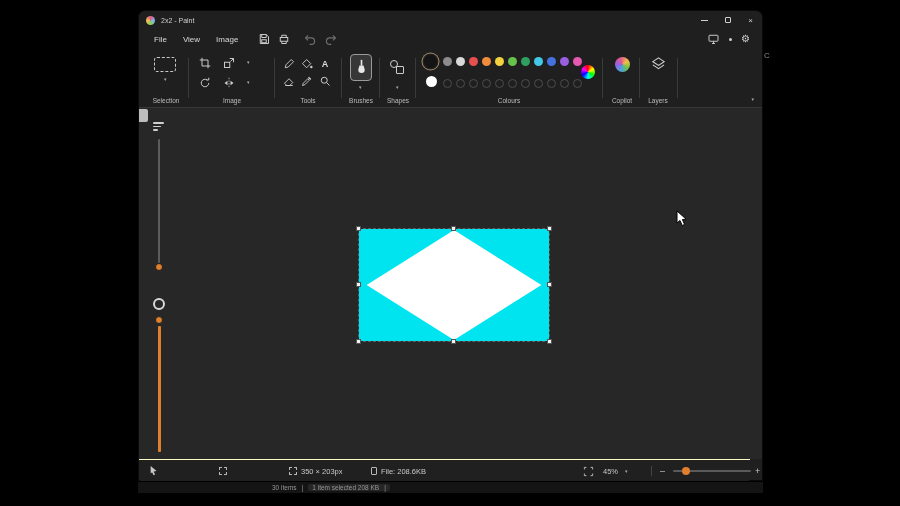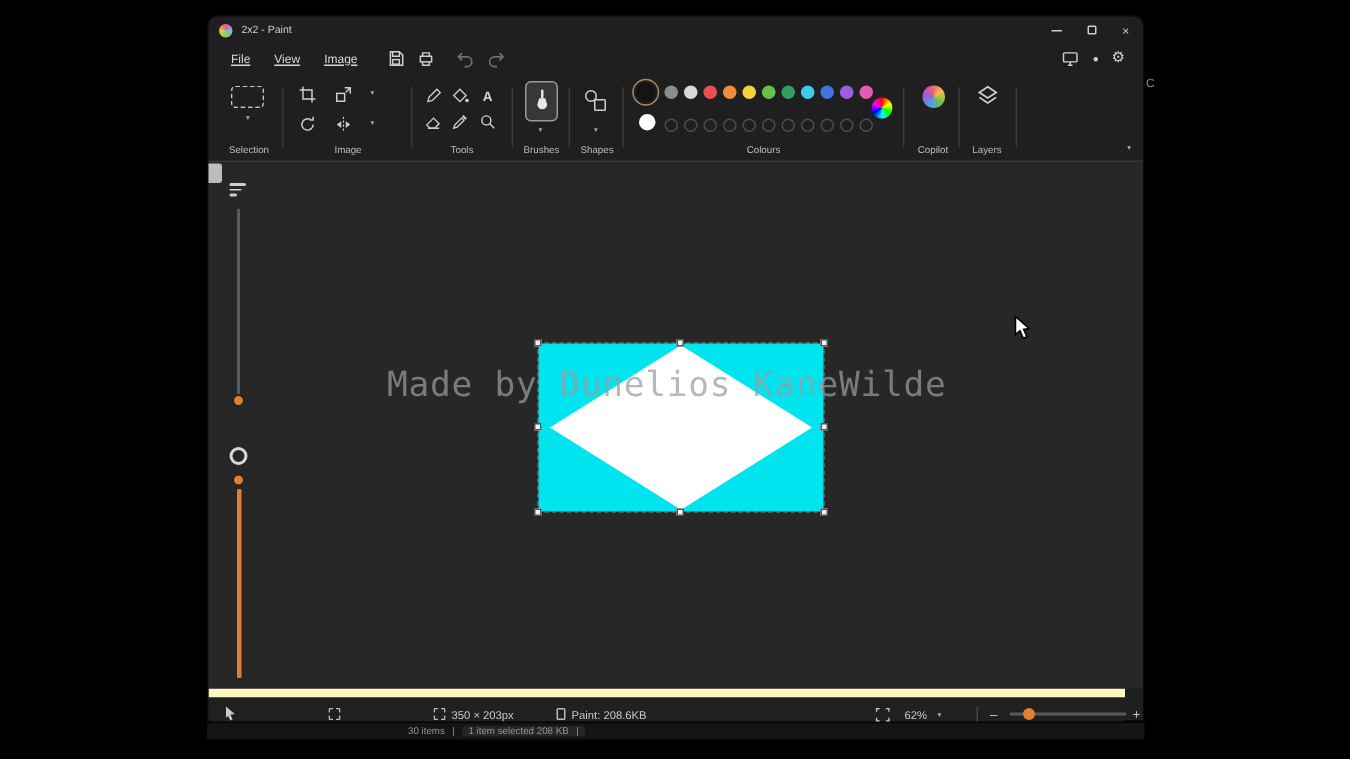--- a/index.html
+++ b/index.html
@@ -15,21 +15,21 @@
     background:conic-gradient(#e05a8a,#7ab8e8,#8ad05a,#f0c04a,#e05a8a); }
   .title-text { font-size:7px; color:#cfcfcf; margin-left:6px; }
   .win-controls { margin-left:auto; display:flex; height:100%; }
   .win-btn { width:23px; height:100%; display:flex; align-items:center; justify-content:center;
     color:#cfcfcf; font-size:8px; }
   .max-box { width:6px; height:6px; border:1px solid #cfcfcf; border-radius:1px; }
   .min-bar { width:7px; height:1px; background:#cfcfcf; }
 
   
   .menubar { height:20px; display:flex; align-items:center; padding:0 8px; gap:2px; }
-  .menu-item { font-size:8px; color:#d8d8d8; padding:3px 7px; border-radius:3px;text-decoration:underline; }
+  .menu-item { font-size:8px; color:#d8d8d8; padding:3px 7px; border-radius:3px; }
   .mb-icon { width:18px; height:16px; display:flex; align-items:center; justify-content:center; }
   .mb-right { margin-left:auto; display:flex; align-items:center; gap:9px; padding-right:4px; }
   .dot-icon { width:3px; height:3px; border-radius:50%; background:#cfcfcf; }
   .gear { font-size:10px; color:#cfcfcf; line-height:1; }
 
   
   .toolbar { position:relative; height:59px; border-bottom:1px solid #363636; }
   .tb-section { position:absolute; top:0; height:100%; }
   .tb-label { position:absolute; bottom:3px; left:0; right:0; text-align:center;
     font-size:6.5px; color:#bdbdbd; white-space:nowrap; }
@@ -86,21 +86,21 @@
   .size-icon i:nth-child(1){ width:11px; } .size-icon i:nth-child(2){ width:8px; } .size-icon i:nth-child(3){ width:5px; }
   .v-track { position:absolute; left:6px; width:2px; background:#5c5c5c; border-radius:1px; }
   .v-thumb { position:absolute; left:3px; width:8px; height:8px; border-radius:50%;
     background:var(--accent,#e07f2e); border:1px solid #1f1f1f; }
   .opacity-icon { position:absolute; left:1px; top:176px; width:12px; height:12px; border:2px solid #d8d8d8;
     border-radius:50%; }
   .v-track.orange { background:var(--accent,#e07f2e); width:2.5px; }
 
   
   .statusbar { position:absolute; left:0; right:12px; top:448px; height:22px;
-    background:#202020; border-top:6px solid #fef9c3; font-size:7.5px; color:#c8c8c8;
+    background:#202020; border-top:1px solid #fef9c3; font-size:7.5px; color:#c8c8c8;
     border-radius:0 0 2px 2px;padding-left:24px; }
   .sb { position:absolute; display:flex; align-items:center; gap:4px; top:0; height:22px; }
   .dashed-sq { width:8px; height:8px; border:1px dashed #b8b8b8; border-radius:1px; }
   .file-ic { width:6px; height:8px; border:1px solid #b8b8b8; border-radius:1px; }
   .zoom-caret { font-size:5px; color:#a8a8a8; margin-left:3px; }
   .vdiv { position:absolute; top:6px; width:1px; height:10px; background:#454545; }
   .z-track { position:absolute; top:10px; width:78px; height:2px; background:#5a5a5a; border-radius:1px; }
   .z-thumb { position:absolute; top:-3px; width:8px; height:8px; border-radius:50%;
     background:var(--accent,#e07f2e); }
   .pm { font-size:9px; color:#c8c8c8; }
@@ -335,21 +335,20 @@
       <div class="handle" style="left:-3px;top:-3px"></div>
       <div class="handle" style="left:50%;top:-3px;margin-left:-3px"></div>
       <div class="handle" style="right:-3px;top:-3px"></div>
       <div class="handle" style="left:-3px;top:50%;margin-top:-3px"></div>
       <div class="handle" style="right:-3px;top:50%;margin-top:-3px"></div>
       <div class="handle" style="left:-3px;bottom:-3px"></div>
       <div class="handle" style="left:50%;bottom:-3px;margin-left:-3px"></div>
       <div class="handle" style="right:-3px;bottom:-3px"></div>
     </div>
 
-    <div class="watermark">Made by Dunelios KaneWilde</div>
 
     <div class="slider-col">
       <div class="size-icon">
           <i></i>
           <i></i>
           <i></i>
         </div>
       <div class="v-track" style="top:17px;height:124px"></div>
       <div class="v-thumb" style="top:141px"></div>
       <div class="opacity-icon"></div>
@@ -366,30 +365,30 @@
     </span>
     <span class="sb" style="left:80px">
       <span class="dashed-sq"></span>
     </span>
     <span class="sb" style="left:150px">
       <span class="dashed-sq"></span>
       <span>350 × 203px</span>
     </span>
     <span class="sb" style="left:232px">
       <span class="file-ic"></span>
-      <span>Paint: 208.6KB</span>
+      <span>File: 208.6KB</span>
     </span>
 
     <span class="sb" style="left:444px">
       <svg width="11" height="11" viewBox="0 0 16 16" fill="none" stroke="#c8c8c8" stroke-width="1.3">
           <path d="M2 5V2h3M11 2h3v3M14 11v3h-3M5 14H2v-3"></path>
         </svg>
     </span>
     <span class="sb" style="left:464px">
-      <span>62%</span>
+      <span>45%</span>
       <span class="zoom-caret">▾</span>
     </span>
     <span class="vdiv" style="left:512px"></span>
     <span class="sb pm" style="left:521px">–</span>
     <span class="z-track" style="left:534px">
       <span class="z-thumb" style="left:9px"></span>
     </span>
     <span class="sb pm" style="left:616px">+</span>
   </div>
 </div>

